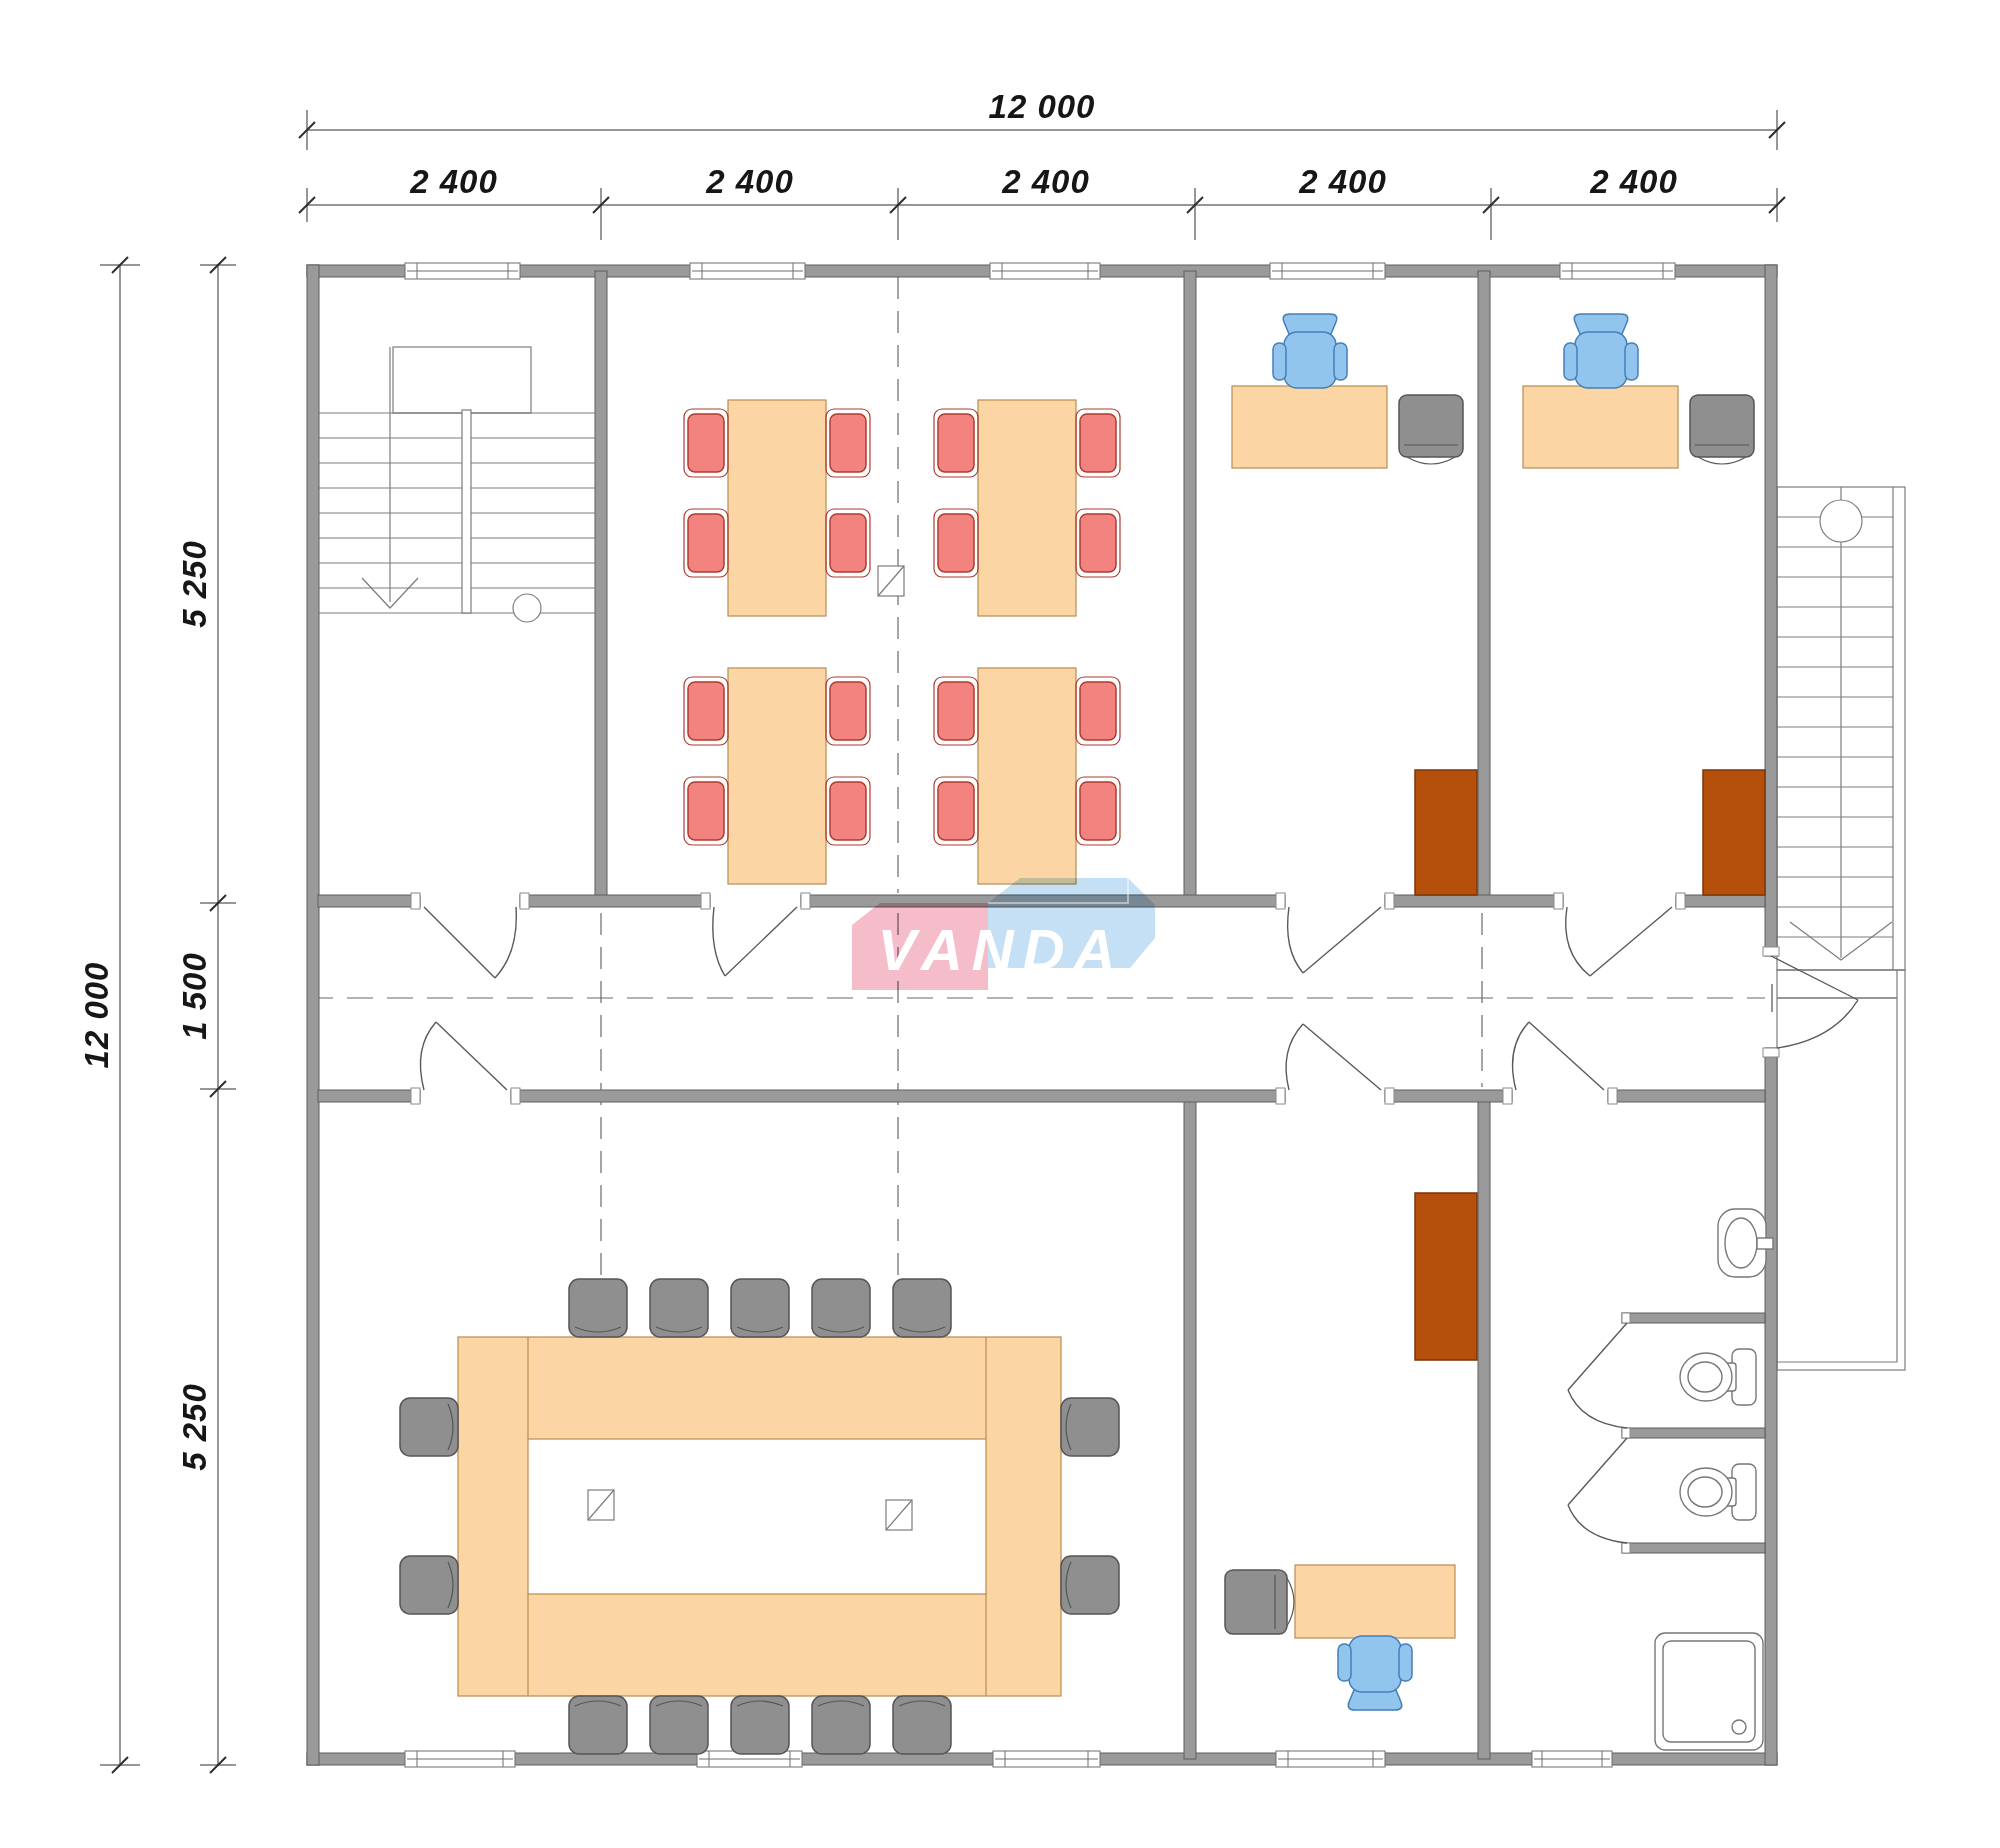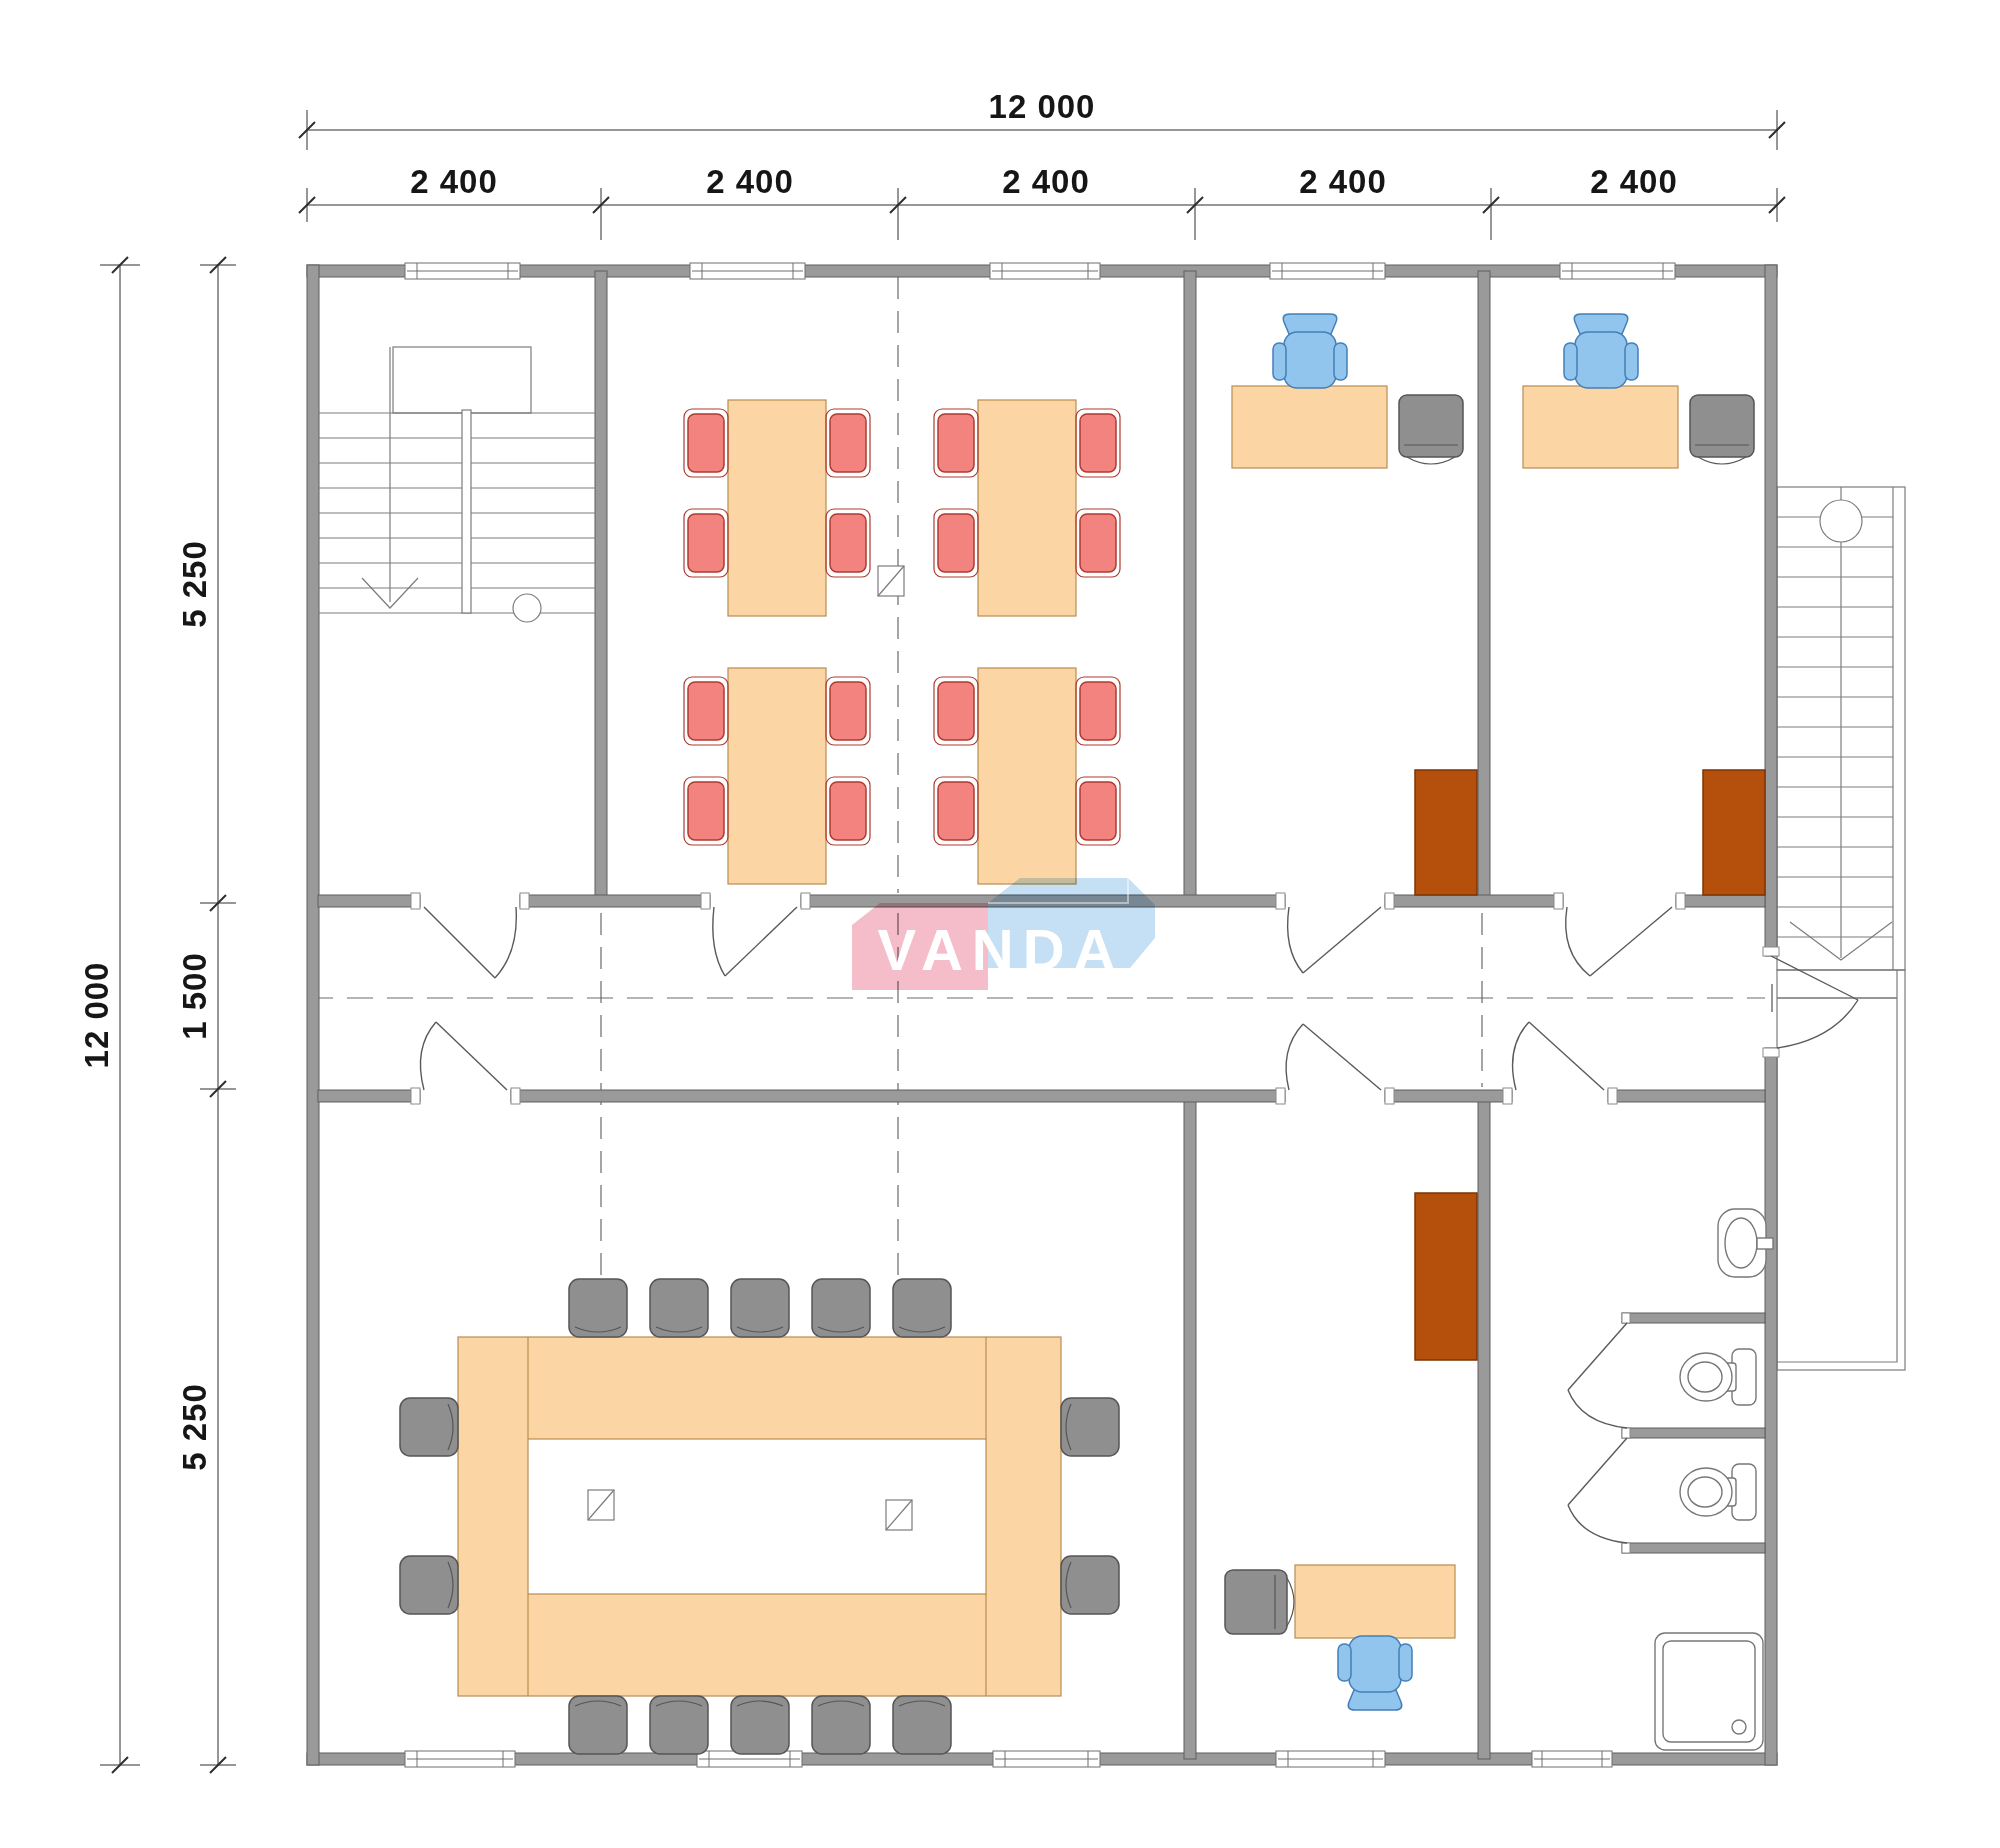--- a/index.html
+++ b/index.html
@@ -1,17 +1,17 @@
 <!DOCTYPE html>
 <html style="--wall: #9A9A9A; --wallStroke: #5E5E5E; --table: #FBD6A4; --tableStroke: #B98C52; --redChair: #F2837E; --redChairStroke: #AF3B32; --blueChair: #91C5EE; --blueChairStroke: #447FB8; --grayChair: #8F8F8F; --grayChairStroke: #565656; --cabinet: #B5500C; --cabinetStroke: #7C3505; --line: #7C7C7C; --dim: #2E2E2E; --logoPink: #F5BDC9; --logoBlue: #C5E0F4;"><head>
 <meta charset="utf-8">
 <style>
   html,body{margin:0;padding:0;background:#ffffff;}
   body{font-family:"Liberation Sans", sans-serif;}
-  .stage{width:2000px;height:1848px;position:relative;background:#fff;}
+  .stage{width:2000px;height:1848px;position:relative;background:#fff;font-style:italic;}
   svg{display:block;}
   .wall{fill:var(--wall);stroke:var(--wallStroke);stroke-width:1;}
   .jamb{fill:#ffffff;stroke:#8a8a8a;stroke-width:1;}
   .win{fill:#ffffff;stroke:#6f6f6f;stroke-width:1;}
   .winline{stroke:#6f6f6f;stroke-width:1;fill:none;}
   .thin{fill:none;stroke:var(--line);stroke-width:1.2;}
   .thinw{fill:#ffffff;stroke:var(--line);stroke-width:1.2;}
   .door{fill:none;stroke:#5a5a5a;stroke-width:1.4;}
   .grid{fill:none;stroke:#6a6a6a;stroke-width:1.2;stroke-dasharray:22 12;}
   .table{fill:var(--table);stroke:var(--tableStroke);stroke-width:1.2;}

